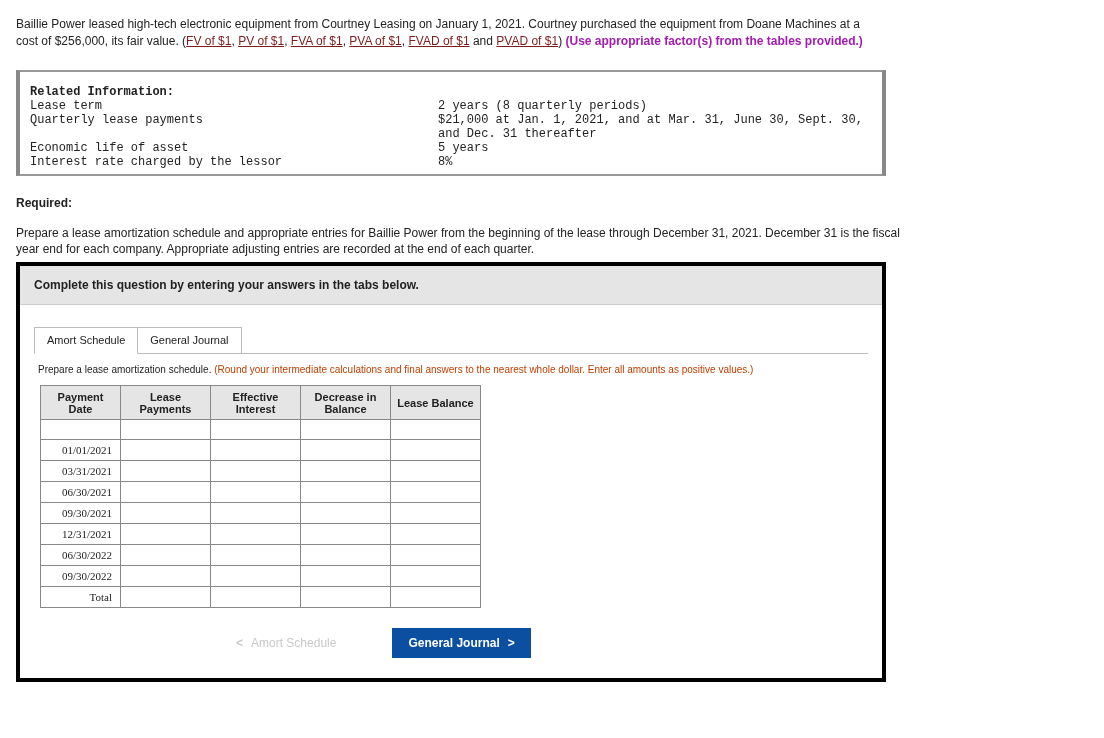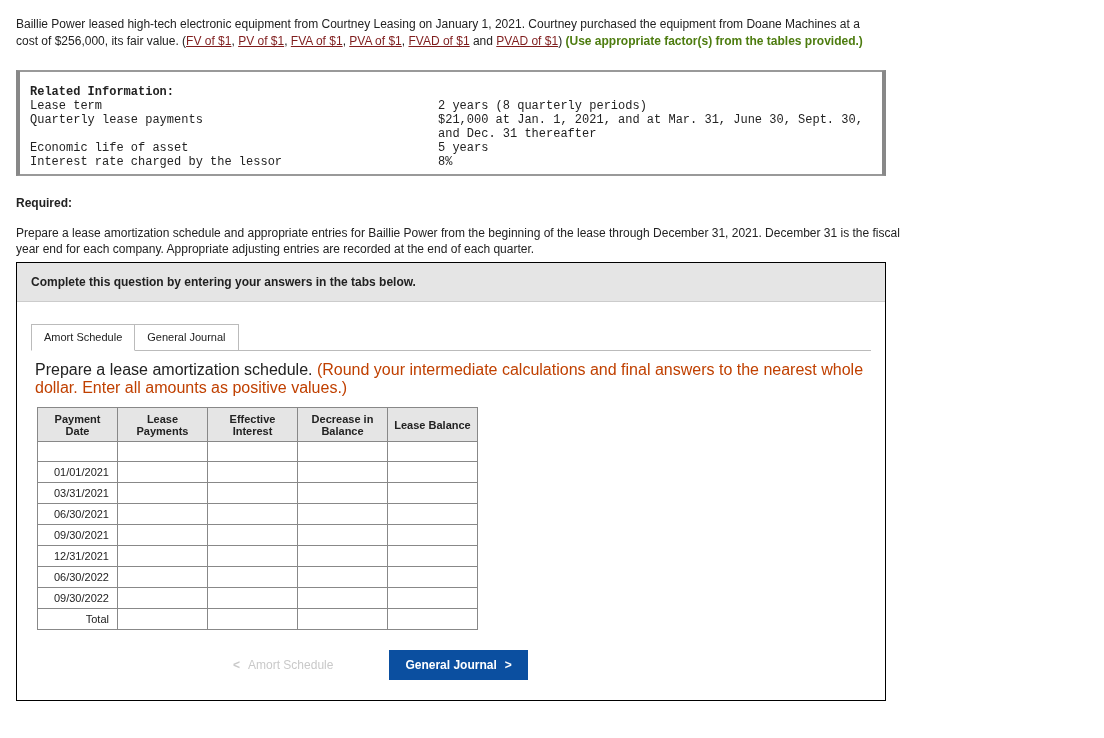--- a/index.html
+++ b/index.html
@@ -11,21 +11,21 @@
     padding: 16px;
     background: #fff;
     width: 1104px;
   }
   .intro {
     line-height: 1.4;
     max-width: 850px;
     margin-bottom: 20px;
   }
   .intro a { color: #7f1d1d; text-decoration: underline; }
-  .intro .bold-red { color: #4d7c0f; font-weight: bold; }
+  .intro .bold-red { color: #a21caf; font-weight: bold; }
 
   .info-box {
     border: 1px solid #999;
     border-left: 4px solid #888;
     border-right: 4px solid #888;
     padding: 6px 10px;
     font-family: "Courier New", monospace;
     font-size: 12px;
     width: 870px;
     margin-bottom: 20px;
@@ -50,21 +50,21 @@
     font-weight: bold;
     margin-bottom: 15px;
   }
   .req-body {
     line-height: 1.4;
     margin-bottom: 4px;
     max-width: 900px;
   }
 
   .work-area {
-    border: 1px solid #000000;
+    border: 4px solid #000000;
     width: 870px;
     padding-bottom: 20px;
   }
   .complete-bar {
     background: #e5e5e5;
     padding: 12px 14px;
     font-weight: bold;
     border-bottom: 1px solid #ccc;
   }
 
@@ -86,41 +86,41 @@
     border-bottom-color: #fff;
     position: relative;
     z-index: 2;
   }
   .tab + .tab { border-left: none; }
 
   .tab-instr {
     border-top: 1px solid #bbb;
     margin: -1px 14px 0 14px;
     padding: 10px 4px;
-    font-size: 16px;
+    font-size: 10px;
   }
   .tab-instr .note { color: #c04000; }
 
   table.amort {
     border-collapse: collapse;
     margin: 0 20px;
     font-size: 11px;
   }
   table.amort th, table.amort td {
     border: 1px solid #888;
     padding: 4px 6px;
     text-align: center;
   }
   table.amort th {
     background: #e5e5e5;
     font-weight: bold;
     height: 34px;
     vertical-align: middle;
   }
-  table.amort td.date { text-align: right; padding-right:8px; width:80px; }
+  table.amort td.date { text-align: right; padding-right:8px; width:80px;font-family:Liberation Serif, serif; }
   table.amort td.inp { width:90px; height:20px; background:#fff; }
   .col-lp { width:90px; }
   .col-ei { width:90px; }
   .col-db { width:90px; }
   .col-lb { width:90px; }
   .first-row td { height:16px; }
 
   .nav-btns {
     display: flex;
     gap: 40px;

